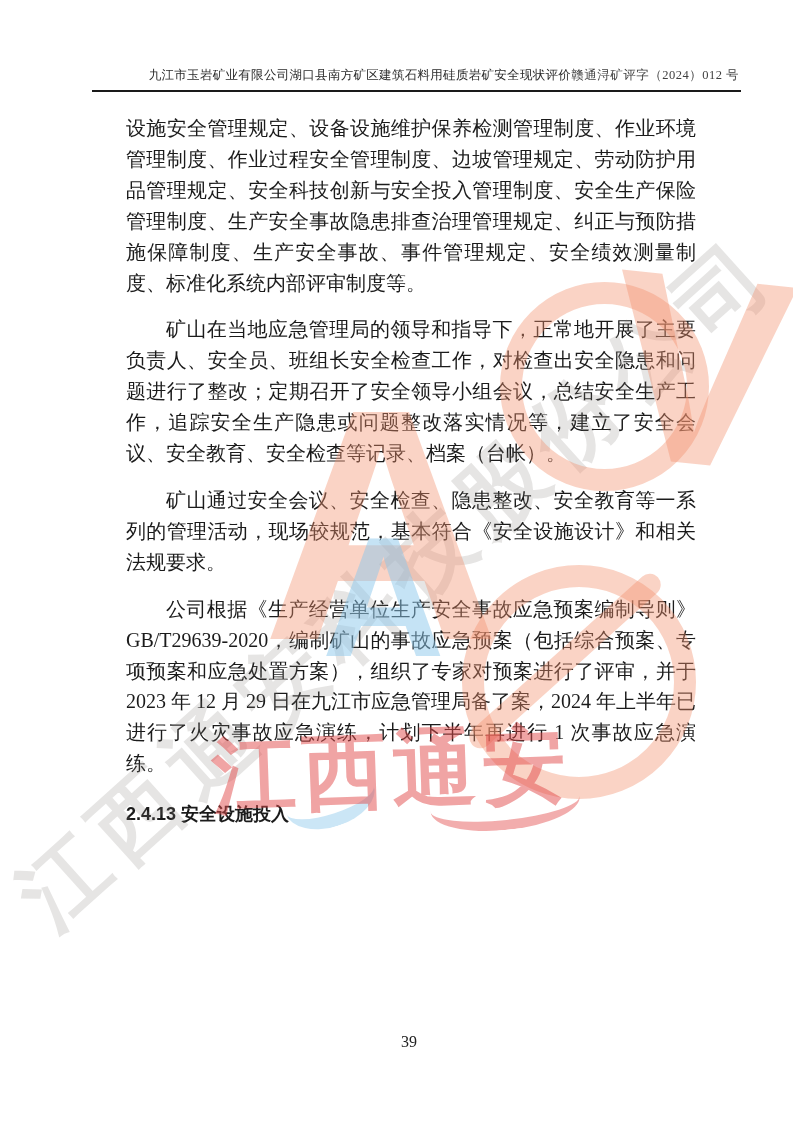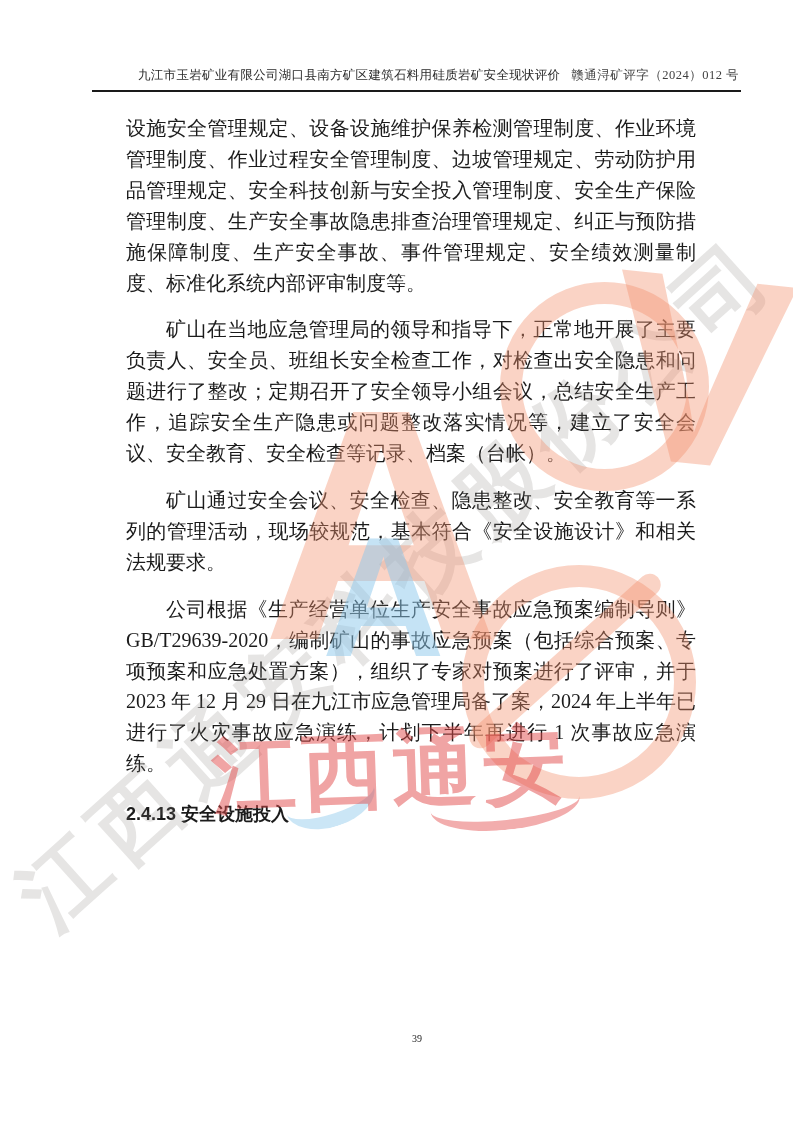--- a/index.html
+++ b/index.html
@@ -9,22 +9,22 @@
     margin:0 auto;
     background:#ffffff;
     overflow:hidden;
     font-family:"Liberation Serif","DejaVu Serif",serif;
     color:#1b1b1b;
     box-shadow:0 0 4px rgba(0,0,0,.25);
   }
   
   .header{
     position:absolute;left:94px;right:54px;top:66px;
-    display:flex;justify-content:space-between;align-items:flex-end;
-    font-size:12.5px;line-height:18px;white-space:nowrap;margin-left:44px;
+    display:flex;justify-content:flex-end;align-items:flex-end;
+    font-size:12.5px;line-height:18px;white-space:nowrap;
   }
   .header .left{color:#2a2a2a;letter-spacing:.3px;}
   .header .right{color:#404040;letter-spacing:.5px;}
   .divider{
     position:absolute;left:92px;right:52px;top:90px;
     border-top:2px solid #1a1a1a;height:0;
   }
   
   .body-col{
     position:absolute;left:110px;width:602px;top:97px;
@@ -33,22 +33,22 @@
   }
   .body-col p{margin:16px;padding:0;}
   .para.indent{text-indent:2em;}
   .para.heading{
     font-family:"Liberation Sans","DejaVu Sans",sans-serif;
     font-weight:700;font-size:18px;
     padding:4px 0 2px 0;text-indent:0;
   }
   
   .footer{
-    position:absolute;left:116px;width:602px;top:1033px;
-    text-align:center;font-size:10px;color:#222;
+    position:absolute;left:108px;width:602px;top:1033px;
+    text-align:center;font-size:16px;color:#222;
   }
   
   .wm{position:absolute;inset:0;pointer-events:none;z-index:5;}
   .wm *{position:absolute;}
   .wm-diag{
     left:50%;top:52%;
     transform:translate(-50%,-50%) rotate(-42deg);
     white-space:nowrap;
     font-family:"Liberation Sans","DejaVu Sans",sans-serif;
     font-weight:700;font-size:86px;letter-spacing:12px;

